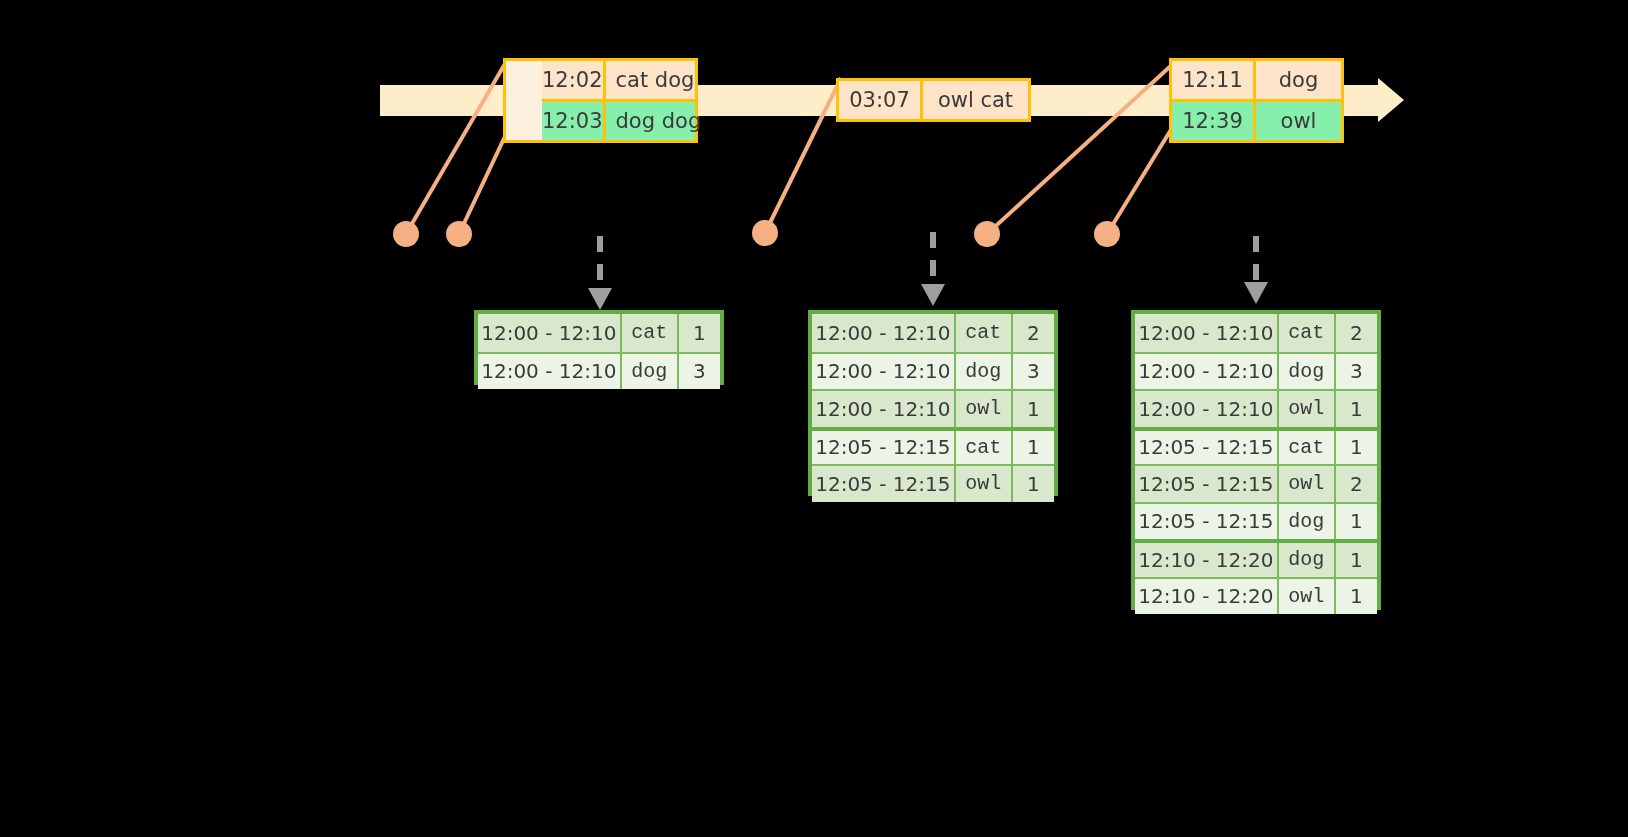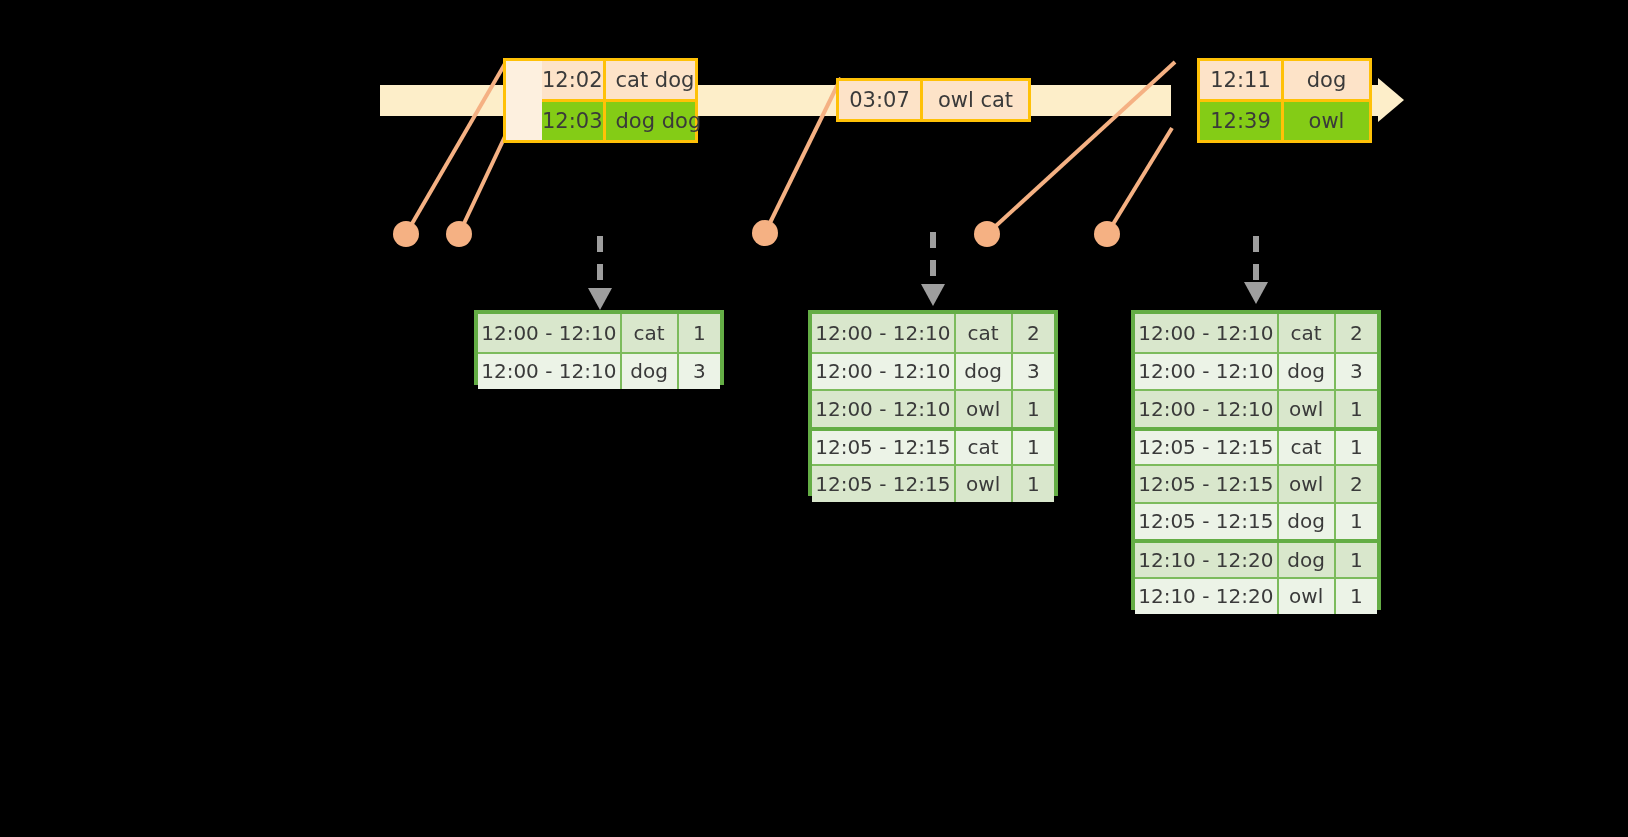--- a/index.html
+++ b/index.html
@@ -48,21 +48,21 @@
     background: #fdf0df;
   }
   .event-row {
     display: flex;
     flex: 1 1 auto;
   }
   .event-row + .event-row {
     border-top: 3px solid #ffc107;
   }
   .event-row.shade-a { background: #fde3c8; }
-  .event-row.shade-b { background: #84cc16; }
+  .event-row.shade-b { background: #86efac; }
   .event-cell {
     display: flex;
     align-items: center;
     justify-content: center;
     color: #3a3a3a;
     font-size: 21px;
     white-space: nowrap;
     box-sizing: border-box;
   }
   .event-cell.time {
@@ -99,20 +99,21 @@
     white-space: nowrap;
     box-sizing: border-box;
   }
   .tbl-cell.range {
     width: 146px;
     border-right: 2px solid #7cbb5c;
   }
   .tbl-cell.key {
     width: 58px;
     border-right: 2px solid #7cbb5c;
+    font-family: Liberation Mono, monospace;
   }
   .tbl-cell.count {
     width: 42px;
   }
 
   
   .dot {
     position: absolute;
     width: 26px;
     height: 26px;
@@ -166,21 +167,21 @@
     </div>
   </div>
 
   <div class="event-box" style="left:836px; top:78px; width:195px; height:44px;">
     <div class="event-row shade-a">
       <div class="event-cell time">03:07</div>
       <div class="event-cell words">owl cat</div>
     </div>
   </div>
 
-  <div class="event-box" style="left:1197px; top:58px; width:175px; height:85px;">
+  <div class="event-box" style="left:1169px; top:58px; width:175px; height:85px;">
     <div class="event-row shade-a">
       <div class="event-cell time">12:11</div>
       <div class="event-cell words">dog</div>
     </div>
     <div class="event-row shade-b">
       <div class="event-cell time">12:39</div>
       <div class="event-cell words">owl</div>
     </div>
   </div>
 

